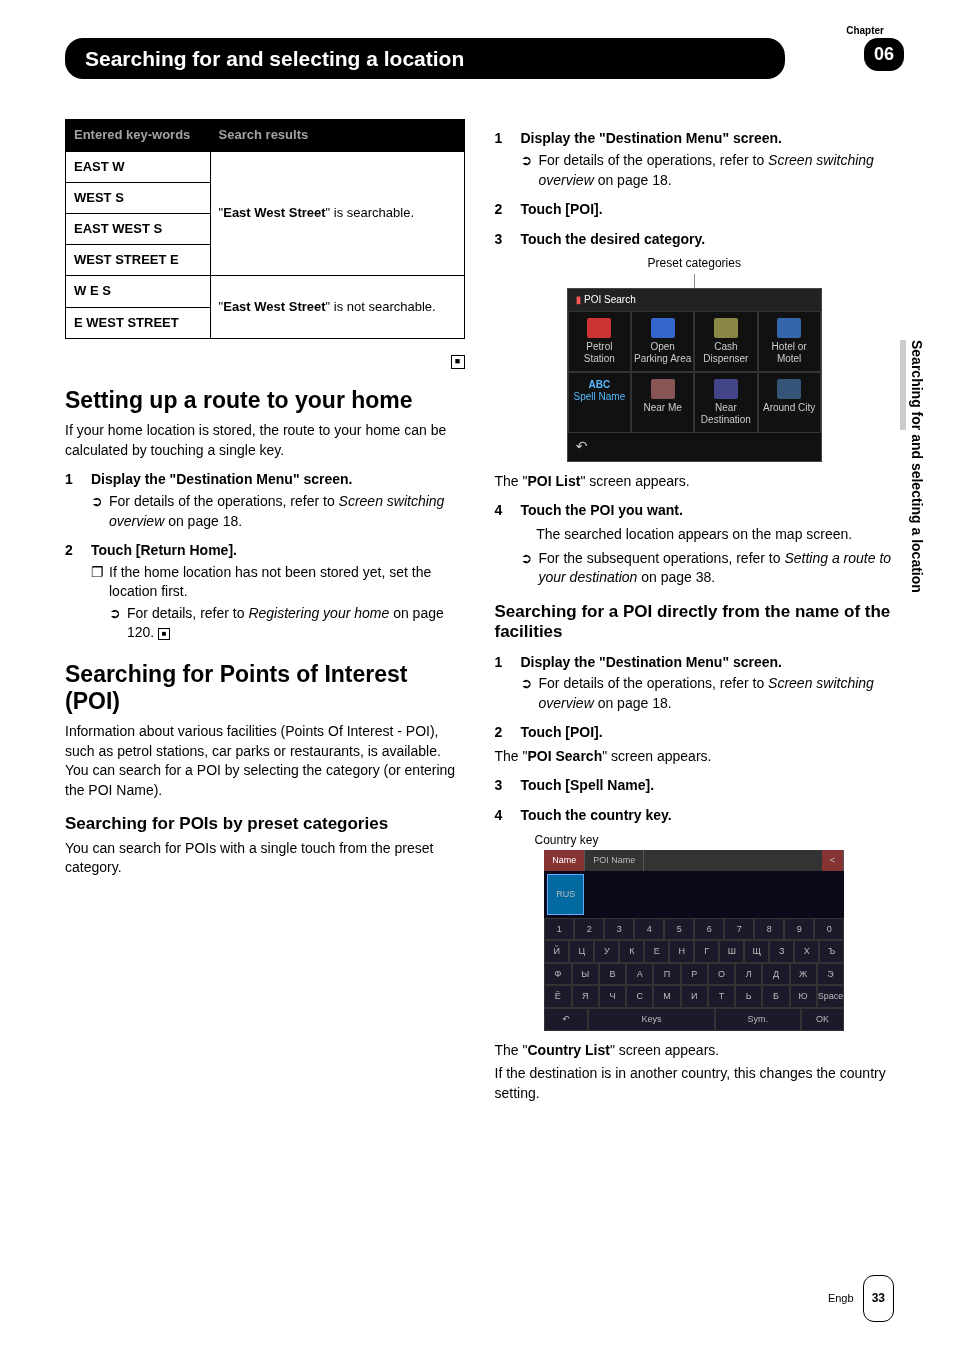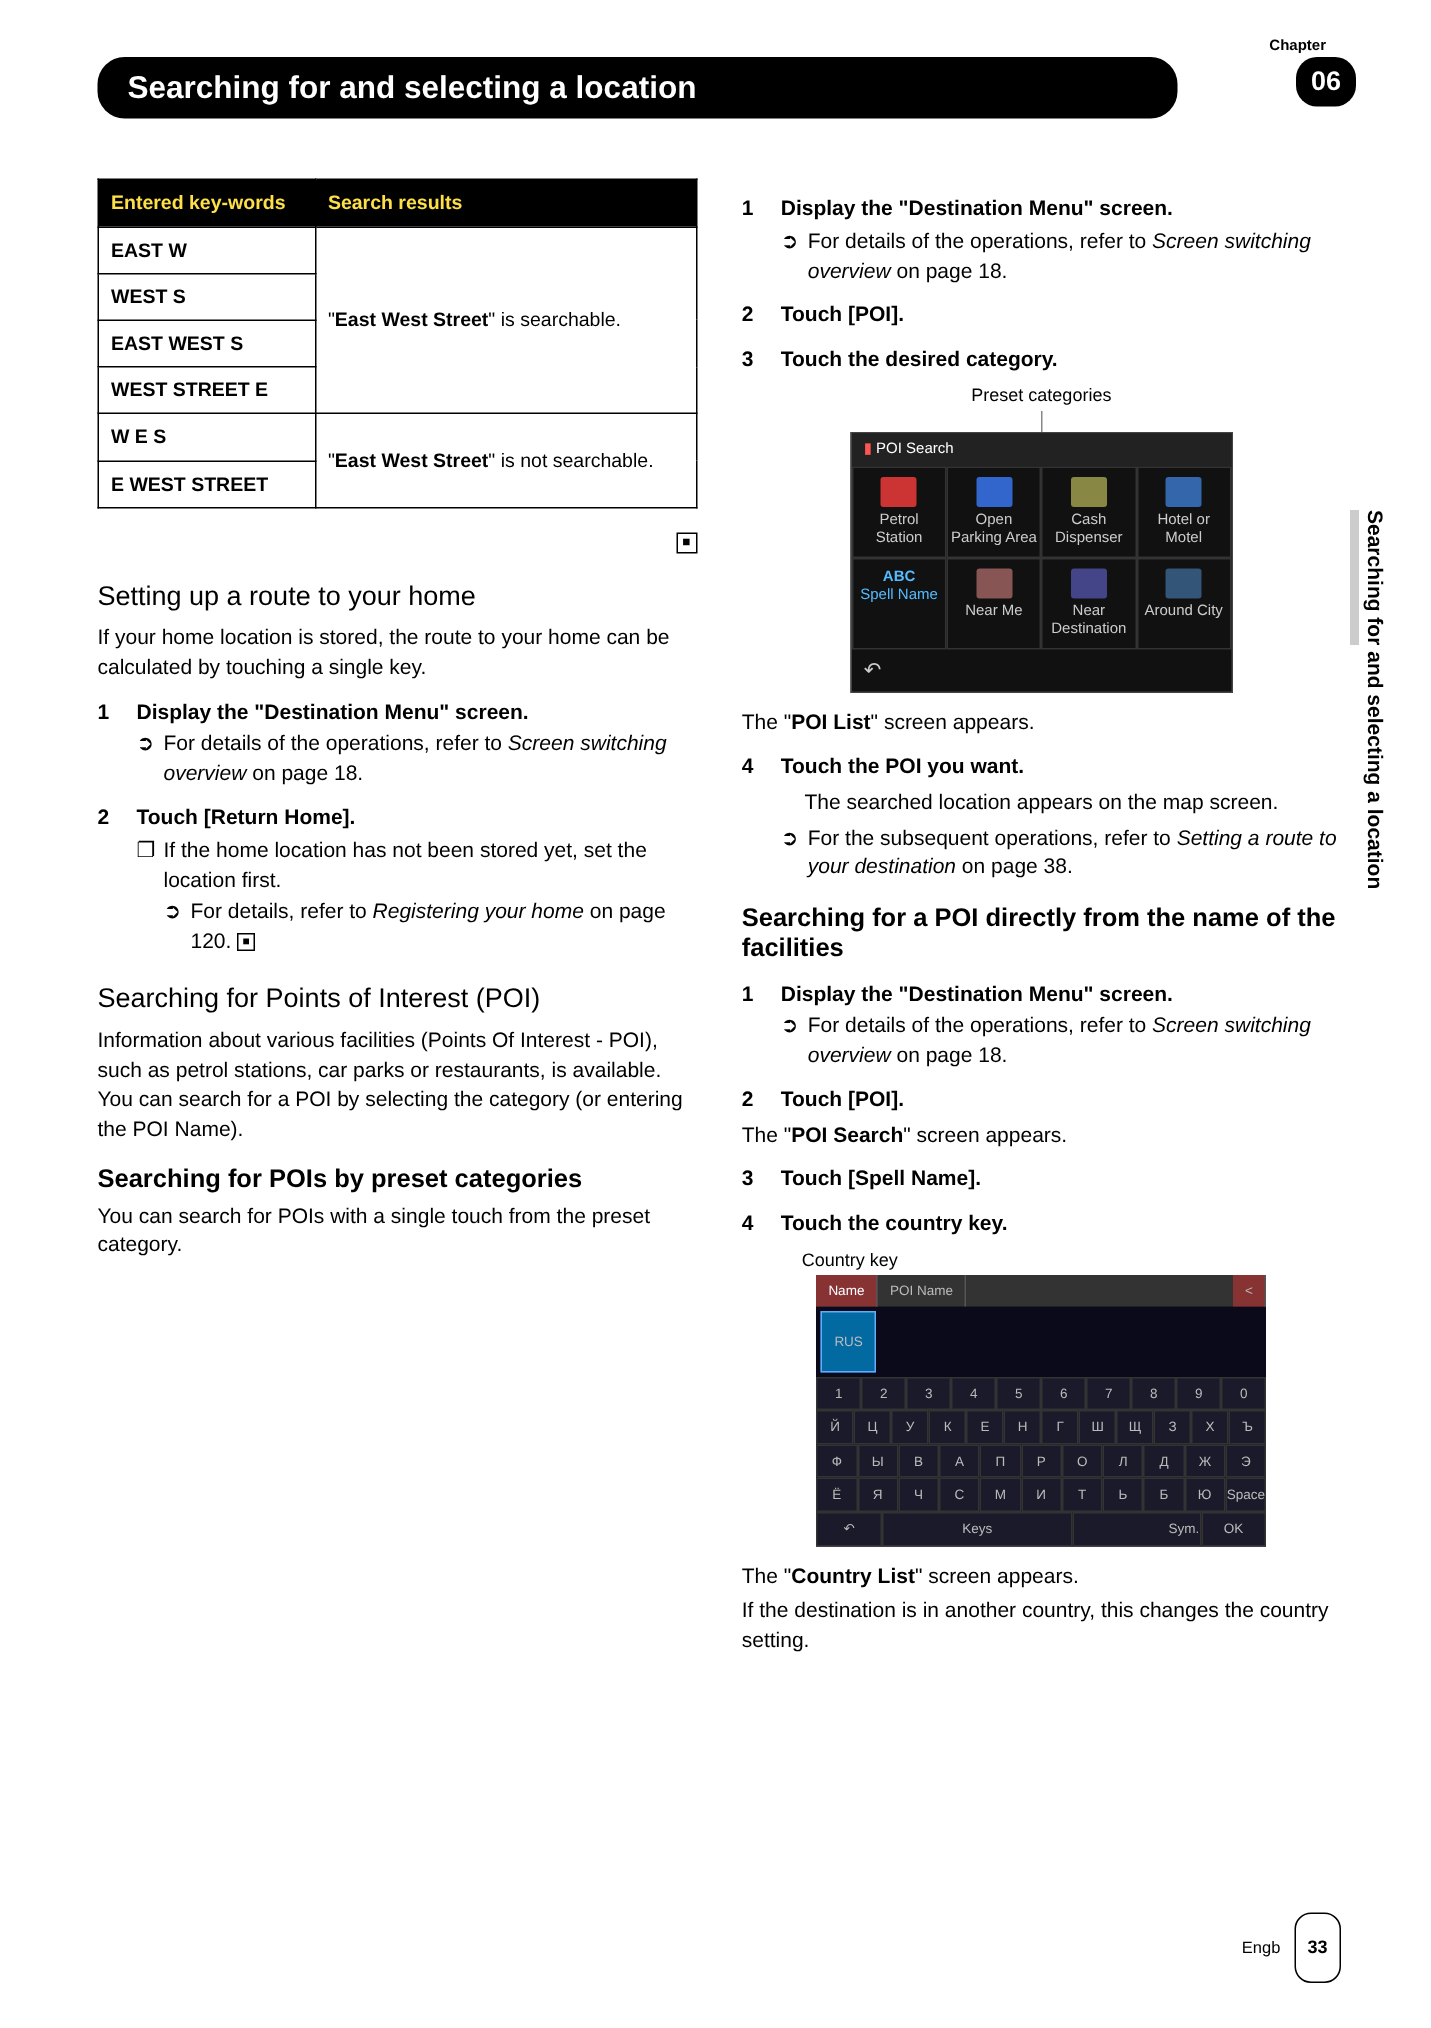--- a/index.html
+++ b/index.html
@@ -26,23 +26,23 @@
     display: inline-block; width: 720px; margin-top: 8px;
   }
   .columns { display: flex; gap: 30px; margin-top: 40px; }
   .col { width: 50%; }
   table.kw {
     border-collapse: collapse; width: 100%; margin-bottom: 16px;
   }
   table.kw th, table.kw td {
     border: 1px solid #000; padding: 6px 8px; font-size: 13px; vertical-align: middle;
   }
-  table.kw th { background: #000; color: #fde047; text-align: left; font-weight: bold; }
+  table.kw th { background: #000; color: #a3a3a3; text-align: left; font-weight: bold; }
   .end-box { float: right; width:14px; height:14px; border:1px solid #000; display:inline-flex; align-items:center; justify-content:center; font-size:9px;}
-  h2.section { font-size: 18px; font-weight: normal; margin: 18px 0 8px 0; line-height:1.15;}
+  h2.section { font-size: 23px; font-weight: bold; margin: 18px 0 8px 0; line-height:1.15;}
   h3.sub { font-size: 17px; font-weight: bold; margin: 14px 0 4px 0; line-height:1.2;}
   p { margin: 4px 0; }
   .step-row { display:flex; margin-top:10px; }
   .step-num { font-weight:bold; width:26px; flex-shrink:0;}
   .step-text { font-weight:bold; }
   .step-body { margin-left:26px; }
   .bullet-row { display:flex; margin-left:26px; margin-top:2px;}
   .bullet-icon { width:18px; flex-shrink:0; font-size:14px;}
   .italic { font-style: italic; }
   .caption { text-align:center; font-size:12px; margin:6px 0 2px 0;}
@@ -315,21 +315,21 @@
           <div class="kbd-key">И</div>
           <div class="kbd-key">Т</div>
           <div class="kbd-key">Ь</div>
           <div class="kbd-key">Б</div>
           <div class="kbd-key">Ю</div>
           <div class="kbd-key">Space</div>
         </div>
       <div class="kbd-row">
         <div class="kbd-key">↶</div>
         <div class="kbd-key wide">Keys</div>
-        <div class="kbd-key" style="flex:2;text-align:right;">Sym.</div>
+        <div class="kbd-key" style="flex:2;">Sym.</div>
         <div class="kbd-key">OK</div>
       </div>
     </div>
 
     <p>
       <span>The "</span><b>Country List</b><span>" screen appears.</span>
     </p>
     <p>If the destination is in another country, this changes the country setting.</p>
   </div>
 </div>

